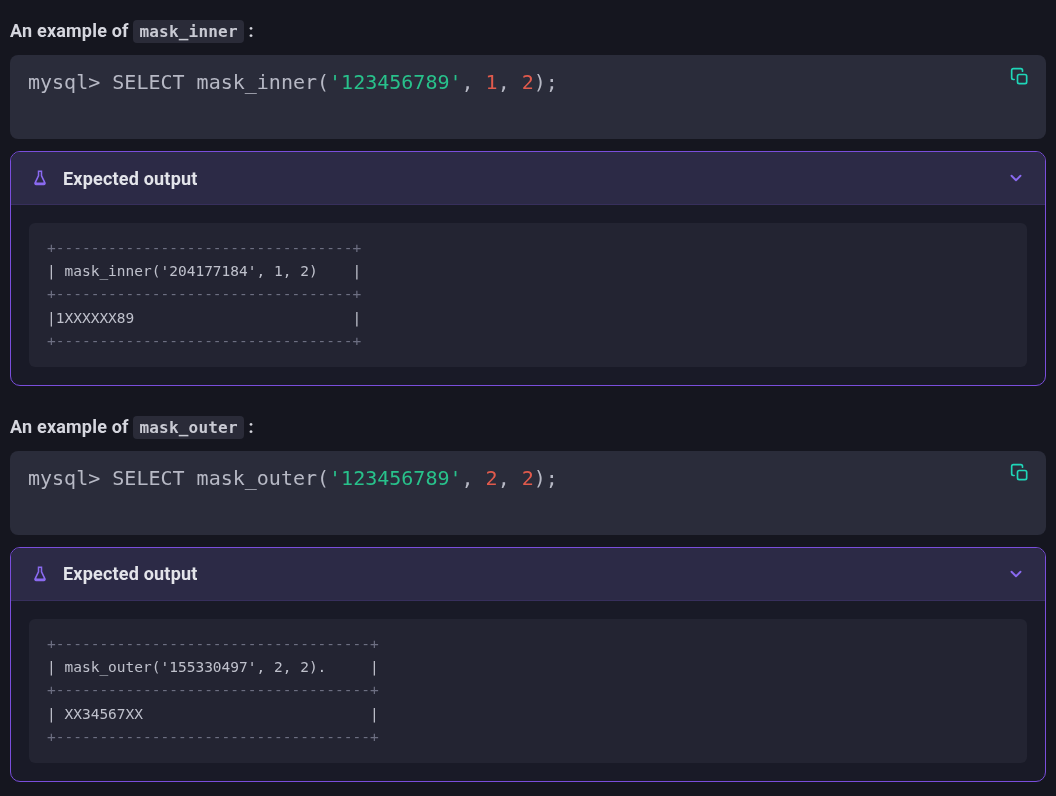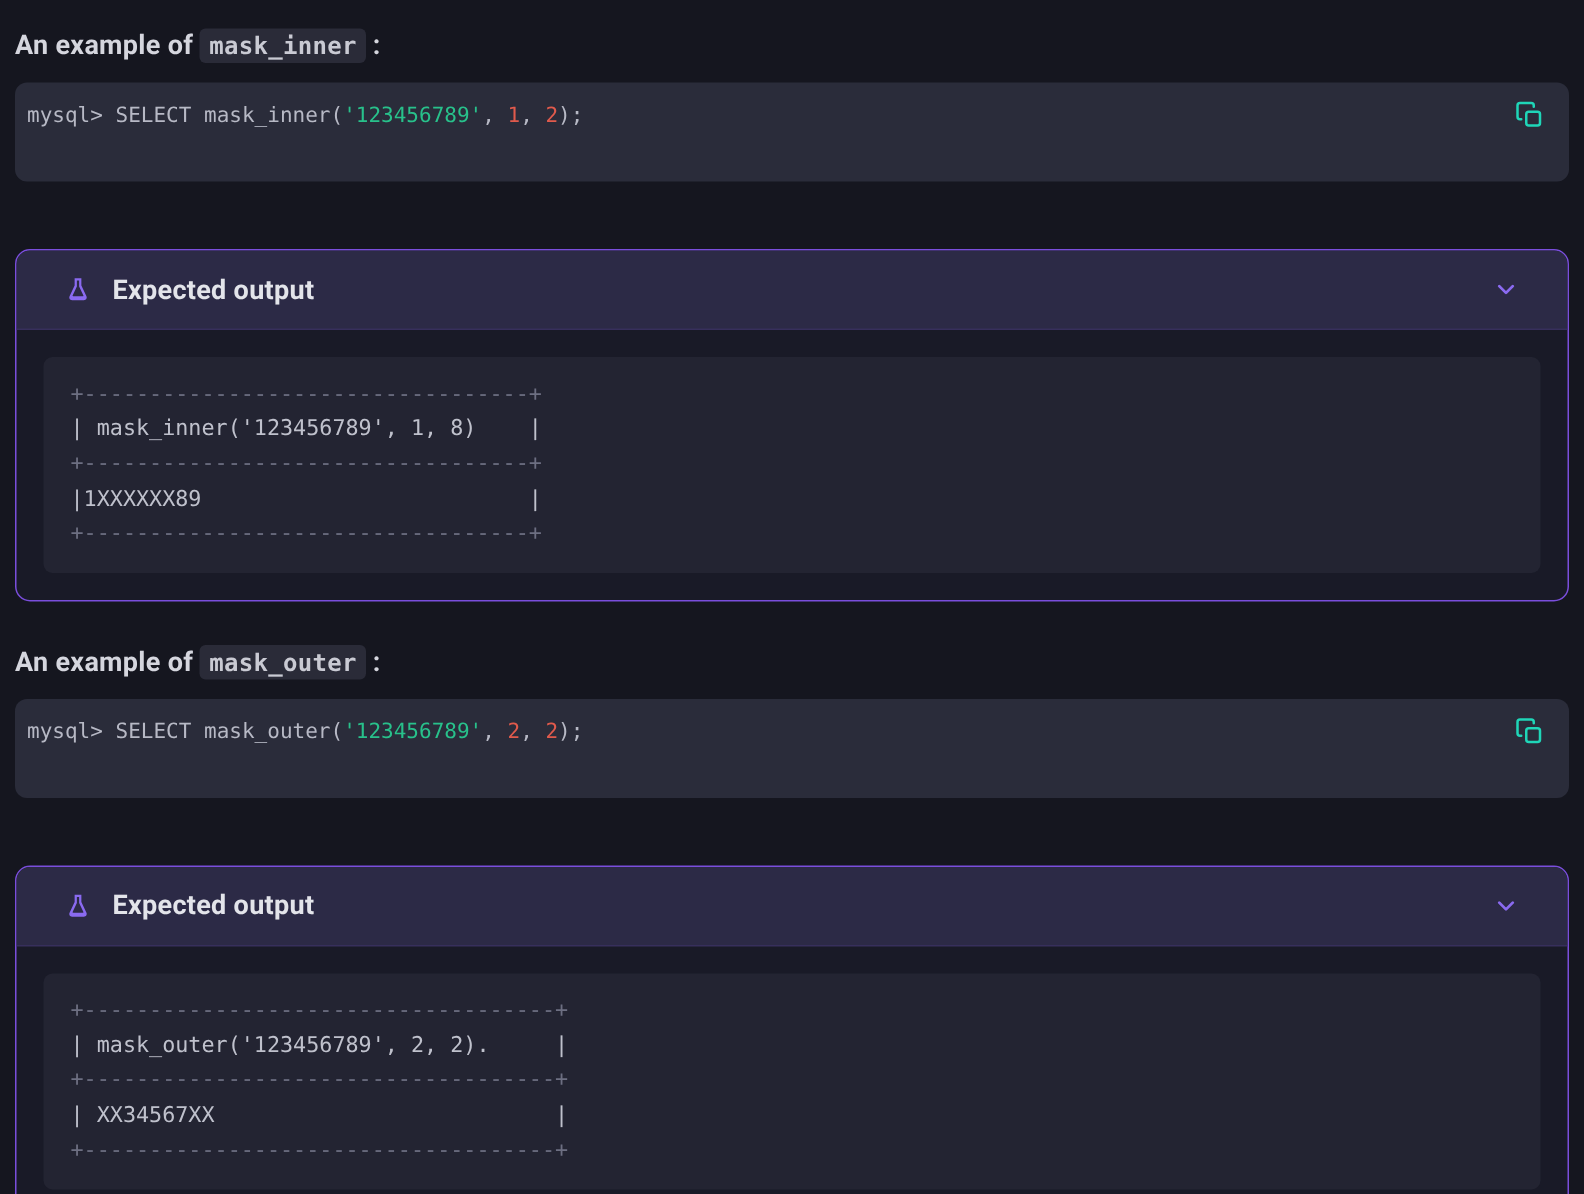--- a/index.html
+++ b/index.html
@@ -21,27 +21,27 @@
     font-family: ui-monospace, "SF Mono", Menlo, Consolas, monospace;
     background: #2a2b38;
     padding: 2px 6px;
     border-radius: 4px;
     font-size: 16px;
     color: #c9cad3;
   }
   .code-block {
     background: #2a2c3a;
     border-radius: 8px;
-    padding: 12px 8px;
+    padding: 12px 18px;
     position: relative;
     font-family: ui-monospace, "SF Mono", Menlo, Consolas, monospace;
-    font-size: 14px;
+    font-size: 20px;
     line-height: 1.5;
     color: #cfd0d8;
-    margin-bottom: 45px;
+    margin-bottom: 12px;
     white-space: pre;
   }
   .copy-btn {
     position: absolute;
     top: 10px;
     right: 14px;
     width: 24px;
     height: 24px;
     display: flex;
     align-items: center;
@@ -61,21 +61,21 @@
   .output-panel {
     border: 1px solid #7a4edc;
     border-radius: 10px;
     background: #191a27;
     margin-bottom: 30px;
     overflow: hidden;
   }
   .output-header {
     display: flex;
     align-items: center;
-    padding: 14px 32px;
+    padding: 14px 20px;
     background: #2c2a46;
     border-bottom: 1px solid rgba(122,78,220,0.15);
     cursor: pointer;
   }
   .flask-icon {
     width: 18px;
     height: 24px;
     margin-right: 14px;
     color: #8a6af0;
     flex-shrink: 0;
@@ -128,21 +128,21 @@
     <svg class="flask-icon" viewBox="0 0 24 24" fill="currentColor">
         <path d="M9 2v6.5L4.5 18c-.8 1.6.4 3.5 2.2 3.5h10.6c1.8 0 3-1.9 2.2-3.5L15 8.5V2H9zm2 2h2v5.3l3.8 8c.1.3-.1.7-.5.7H7.7c-.4 0-.6-.4-.5-.7L11 9.3V4z"></path>
       </svg>
     <span class="output-title">Expected output</span>
     <svg class="chevron" viewBox="0 0 24 24" fill="none" stroke="currentColor" stroke-width="2.5" stroke-linecap="round" stroke-linejoin="round">
         <polyline points="6 9 12 15 18 9"></polyline>
       </svg>
   </div>
   <div class="output-body">
     <div class="output-pre"><span class="dim">+----------------------------------+</span>
-<span>| mask_inner('123456789', 1, 8)    |</span>
+<span>| mask_inner('204177184', 1, 2)    |</span>
 <span class="dim">+----------------------------------+</span>
 <span>|1XXXXXX89                         |</span>
 <span class="dim">+----------------------------------+</span></div>
   </div>
 </div>
 
 <p class="section-heading">
   <span>An example of </span><code class="inline-code">mask_outer</code><span> :</span>
 </p>
 
@@ -160,18 +160,18 @@
     <svg class="flask-icon" viewBox="0 0 24 24" fill="currentColor">
         <path d="M9 2v6.5L4.5 18c-.8 1.6.4 3.5 2.2 3.5h10.6c1.8 0 3-1.9 2.2-3.5L15 8.5V2H9zm2 2h2v5.3l3.8 8c.1.3-.1.7-.5.7H7.7c-.4 0-.6-.4-.5-.7L11 9.3V4z"></path>
       </svg>
     <span class="output-title">Expected output</span>
     <svg class="chevron" viewBox="0 0 24 24" fill="none" stroke="currentColor" stroke-width="2.5" stroke-linecap="round" stroke-linejoin="round">
         <polyline points="6 9 12 15 18 9"></polyline>
       </svg>
   </div>
   <div class="output-body">
     <div class="output-pre"><span class="dim">+------------------------------------+</span>
-<span>| mask_outer('123456789', 2, 2).     |</span>
+<span>| mask_outer('155330497', 2, 2).     |</span>
 <span class="dim">+------------------------------------+</span>
 <span>| XX34567XX                          |</span>
 <span class="dim">+------------------------------------+</span></div>
   </div>
 </div>
 
 </body></html>

